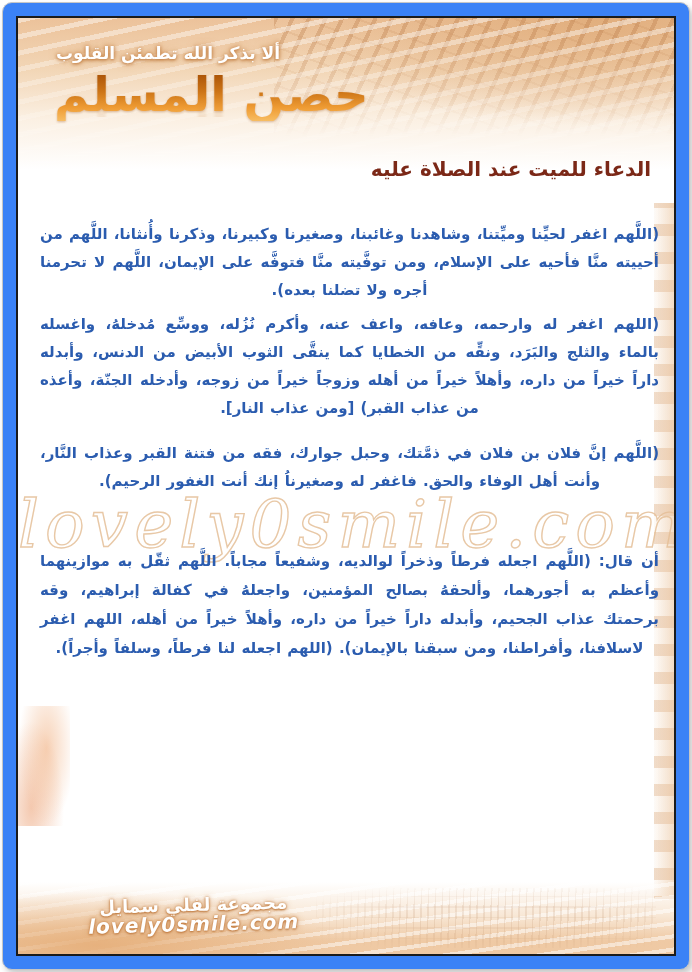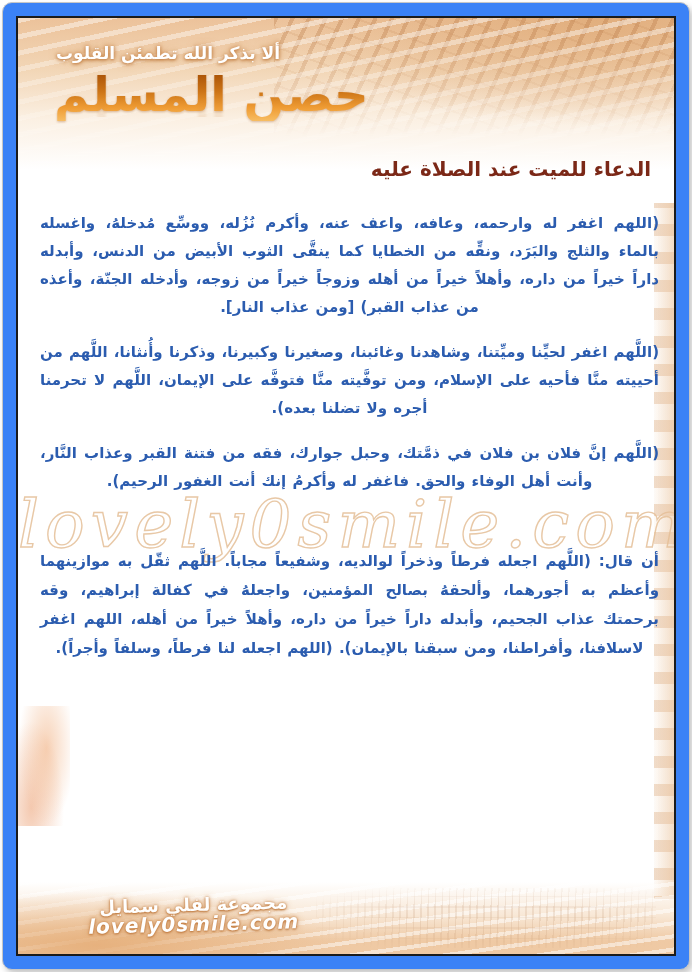--- a/index.html
+++ b/index.html
@@ -131,23 +131,23 @@
       <div class="streaks"></div>
       <div class="tagline">ألا بذكر الله تطمئن القلوب</div>
       <div class="logo-wrap">
         <div class="logo">حصن المسلم</div>
         <div class="logo-reflection">حصن المسلم</div>
       </div>
       <h1 class="title">الدعاء للميت عند الصلاة عليه</h1>
     </div>
 
     <div class="content">
+      <p class="para p2">(اللَّهم اغفر لحيِّنا وميِّتنا، وشاهدنا وغائبنا، وصغيرنا وكبيرنا، وذكرنا وأُنثانا، اللَّهم من أحييته منَّا فأحيه على الإسلام، ومن توفَّيته منَّا فتوفَّه على الإيمان، اللَّهم لا تحرمنا أجره ولا تضلنا بعده).</p>
       <p class="para p1">(اللهم اغفر له وارحمه، وعافه، واعف عنه، وأكرم نُزُله، ووسِّع مُدخلهُ، واغسله بالماء والثلج والبَرَد، ونقِّه من الخطايا كما ينقَّى الثوب الأبيض من الدنس، وأبدله داراً خيراً من داره، وأهلاً خيراً من أهله وزوجاً خيراً من زوجه، وأدخله الجنّة، وأعذه من عذاب القبر) [ومن عذاب النار].</p>
-      <p class="para p2">(اللَّهم اغفر لحيِّنا وميِّتنا، وشاهدنا وغائبنا، وصغيرنا وكبيرنا، وذكرنا وأُنثانا، اللَّهم من أحييته منَّا فأحيه على الإسلام، ومن توفَّيته منَّا فتوفَّه على الإيمان، اللَّهم لا تحرمنا أجره ولا تضلنا بعده).</p>
-      <p class="para p3">(اللَّهم إنَّ فلان بن فلان في ذمَّتك، وحبل جوارك، فقه من فتنة القبر وعذاب النَّار، وأنت أهل الوفاء والحق. فاغفر له وأكرمُ إنك أنت الغفور الرحيم).</p>
+      <p class="para p3">(اللَّهم إنَّ فلان بن فلان في ذمَّتك، وحبل جوارك، فقه من فتنة القبر وعذاب النَّار، وأنت أهل الوفاء والحق. فاغفر له وصغيرناُ إنك أنت الغفور الرحيم).</p>
       <div class="child-section">
       </div>
       <p class="para p5">أن قال: (اللَّهم اجعله فرطاً وذخراً لوالديه، وشفيعاً مجاباً. اللَّهم ثقّل به موازينهما وأعظم به أجورهما، وألحقهُ بصالح المؤمنين، واجعلهُ في كفالة إبراهيم، وقه برحمتك عذاب الجحيم، وأبدله داراً خيراً من داره، وأهلاً خيراً من أهله، اللهم اغفر لاسلافنا، وأفراطنا، ومن سبقنا بالإيمان). (اللهم اجعله لنا فرطاً، وسلفاً وأجراً).</p>
     </div>
 
     <div class="watermark">lovely0smile.com</div>
 
     <div class="right-strip"></div>
     <div class="left-streak"></div>
     <div class="footer-band"></div>

